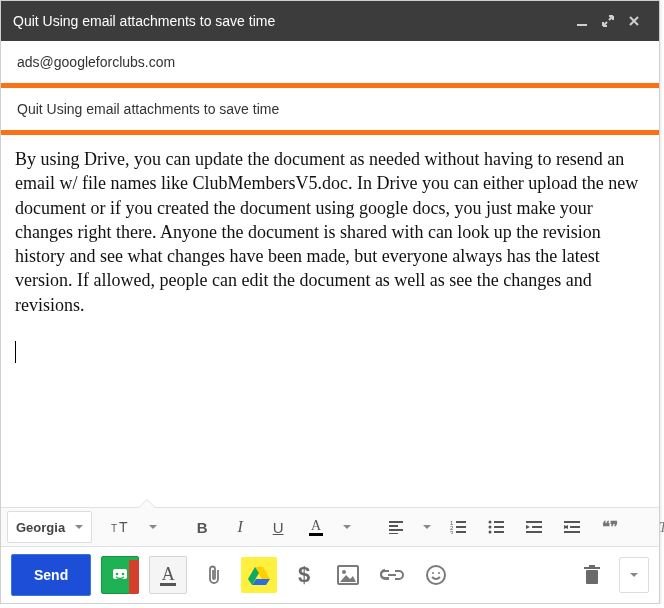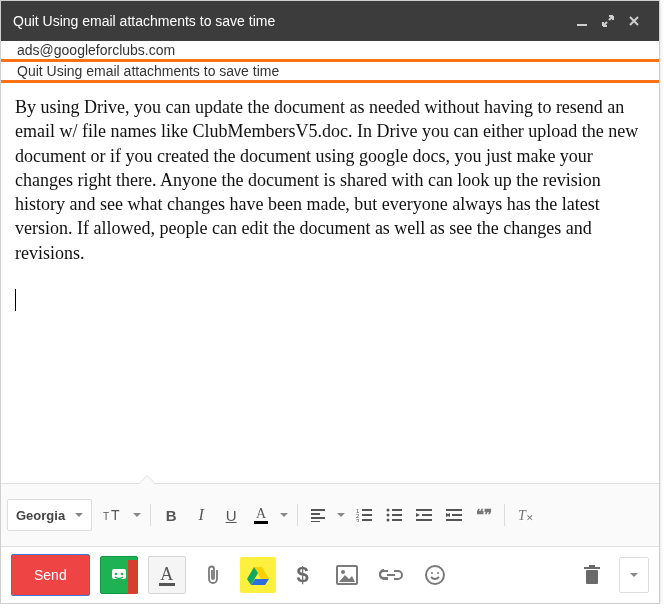--- a/index.html
+++ b/index.html
@@ -1,33 +1,33 @@
 <!DOCTYPE html>
 <html><head>
 <meta charset="utf-8">
 <style>
   html,body{margin:0;padding:0;font-family:Arial,Helvetica,sans-serif;background:#fff}
   .compose{width:660px;height:604px;border:1px solid #cfcfcf;box-shadow:0 1px 4px rgba(0,0,0,.15);display:flex;flex-direction:column;box-sizing:border-box}
   .titlebar{background:#3c3c3c;color:#fff;display:flex;align-items:center;padding:0 12px;height:40px;flex:0 0 auto}
   .titlebar-title{flex:1;font-size:14px;white-space:nowrap;overflow:hidden;text-overflow:ellipsis}
   .tb-btn{width:26px;height:26px;display:flex;align-items:center;justify-content:center;cursor:pointer;color:#cfcfcf}
   .tb-btn svg{display:block}
-  .field{border-bottom:3px solid #f97316;padding:0 14px;font-size:14px;color:#333}
+  .field{border-bottom:5px solid #f97316;padding:12px 14px;font-size:14px;color:#333}
   .field input{border:0;outline:0;width:100%;font-size:14px;color:#333;font-family:inherit}
   .body{flex:1;padding:12px 14px;font-family:Georgia,'Times New Roman',serif;font-size:18px;line-height:1.35;color:#111;overflow:auto}
   .body .misspell{text-decoration-style:wavy;text-decoration-color:#d62020}
   .body .cursor{display:inline-block;width:1px;height:22px;background:#000;vertical-align:text-bottom;margin-top:10px}
-  .fmt-bar{display:flex;align-items:center;gap:2px;height:38px;border-top:1px solid #e0e0e0;border-bottom:1px solid #e0e0e0;background:#fafafa;padding:12px 6px;flex:0 0 auto;position:relative}
+  .fmt-bar{display:flex;align-items:center;gap:10px;height:38px;border-top:1px solid #e0e0e0;border-bottom:1px solid #e0e0e0;background:#fafafa;padding:0 6px;flex:0 0 auto;position:relative}
   .callout-notch{position:absolute;top:-8px;left:138px;width:0;height:0;border-left:8px solid transparent;border-right:8px solid transparent;border-bottom:8px solid #fafafa;filter:drop-shadow(0 -1px 0 #e0e0e0)}
   .fbtn{min-width:28px;height:28px;display:flex;align-items:center;justify-content:center;cursor:pointer;color:#555;border-radius:2px}
   .font-picker{display:flex;align-items:center;gap:10px;padding:0 8px;height:30px;border:1px solid #ddd;background:#fff;border-radius:2px;font-size:13px;color:#444;font-weight:bold;cursor:pointer;margin-right:6px}
   .sep{width:1px;height:22px;background:#ddd;margin:0 4px}
   .caret{width:0;height:0;border-left:4px solid transparent;border-right:4px solid transparent;border-top:4px solid #888}
   .send-row{display:flex;align-items:center;height:56px;padding:0 10px;gap:10px;flex:0 0 auto}
-  .send-btn{background:#ef4444;color:#fff;border:1px solid #3a77d6;font-weight:normal;font-size:14px;padding:12px 22px;border-radius:2px;cursor:pointer}
+  .send-btn{background:#1d4ed8;color:#fff;border:1px solid #3a77d6;font-weight:bold;font-size:14px;padding:12px 22px;border-radius:2px;cursor:pointer}
   .sq{width:36px;height:36px;display:flex;align-items:center;justify-content:center;border-radius:2px;cursor:pointer}
   .sq-border{border:1px solid #d6d6d6;background:#f5f5f5}
   .sq-hl{background:#ffef3e}
   .hangouts{background:#1fb254;border:1px solid #0e9a45;position:relative}
   .hangouts svg{position:relative;z-index:2}
   .hangouts::before{content:"";position:absolute;right:-1px;bottom:-1px;width:10px;height:34px;background:#d63f2e;border-bottom-right-radius:2px}
   .spacer{flex:1}
   .abtn{width:34px;height:34px;display:flex;align-items:center;justify-content:center;cursor:pointer;color:#6a6a6a}
   .abtn svg{display:block}
   .more-caret{border:1px solid #ddd;border-radius:2px;width:28px;height:34px;display:flex;align-items:center;justify-content:center;cursor:pointer}

